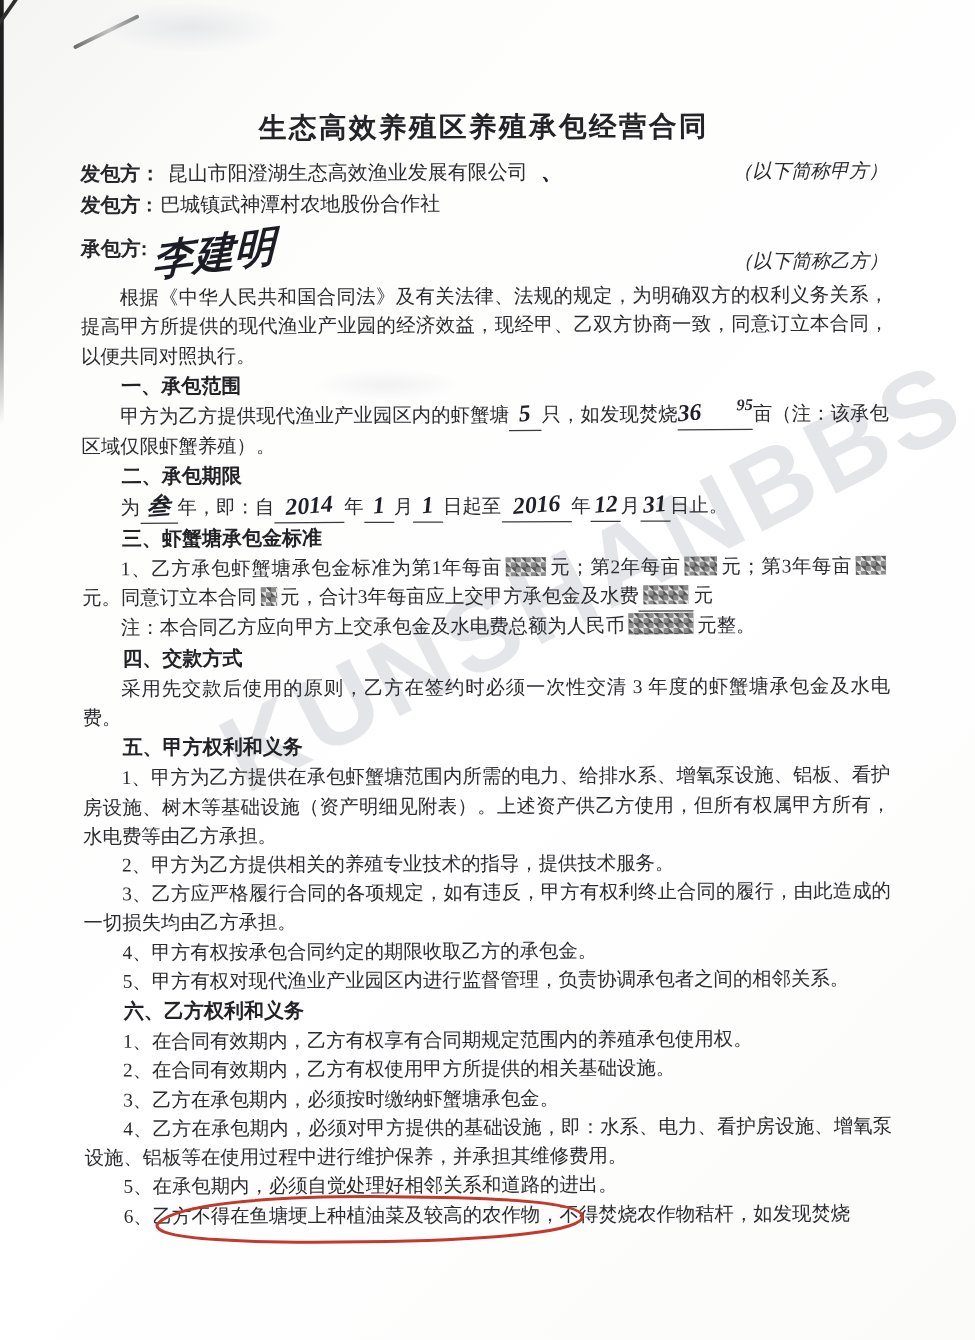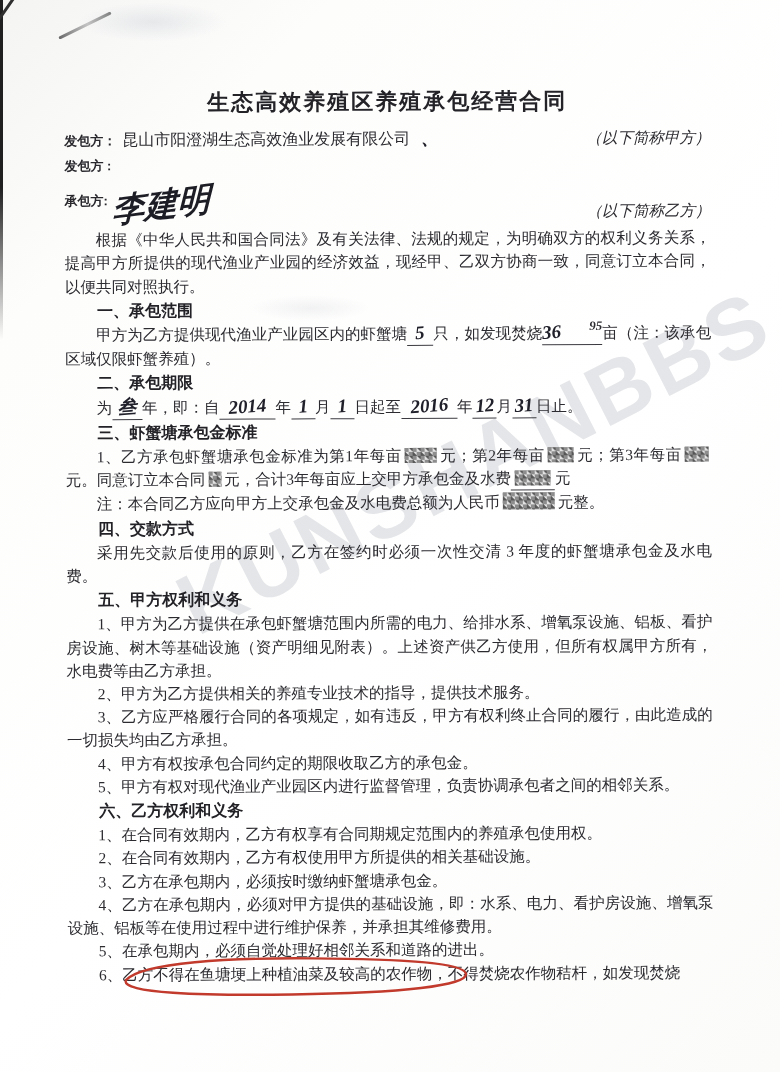--- a/index.html
+++ b/index.html
@@ -38,21 +38,21 @@
   .content{
     position:absolute;left:66px;top:90px;width:646px;
     transform:rotate(-0.25deg);
     font-size:15.5px;line-height:23.2px;text-align:justify;
   }
   h1.title{
     margin:0 0 13px 0;text-align:center;
     font-size:22px;font-weight:600;letter-spacing:2px;color:#232328;
   }
   .party-row{display:flex;align-items:baseline;line-height:25px;margin:0;}
-  .party-label{font-family:"Liberation Sans","DejaVu Sans",sans-serif;font-weight:bold;font-size:13px;color:#27272c;white-space:nowrap;}
+  .party-label{font-family:"Liberation Sans","DejaVu Sans",sans-serif;font-weight:bold;font-size:16px;color:#27272c;white-space:nowrap;}
   .party-name{font-size:16px;margin-left:6px;white-space:nowrap;}
   .party-alias{margin-left:auto;font-size:15.5px;white-space:nowrap;font-style:italic;}
   .pen-mark{font-size:13px;color:#3a3a44;margin-left:10px;}
   .sig-row{margin-top:10px;height:40px;align-items:flex-start;}
   .signature{
     display:inline-block;margin-left:4px;
     font-size:33px;font-style:italic;font-weight:600;color:#1d1d26;
     transform:rotate(-7deg) skewX(-8deg);line-height:34px;
   }
   .sig-row .party-alias{margin-top:12px;}
@@ -106,20 +106,21 @@
 
     <div class="party-row">
       <span class="party-label">发包方：</span>
       <span class="party-name">昆山市阳澄湖生态高效渔业发展有限公司</span>
       <span class="pen-mark hw">、</span>
       <span class="party-alias">（以下简称甲方）</span>
     </div>
 
     <div class="party-row">
       <span class="party-label">发包方 :</span>
+      <span class="party-name">巴城镇武神潭村农地股份合作社</span>
     </div>
 
     <div class="party-row sig-row">
       <span class="party-label">承包方:</span>
       <span class="signature">李建明</span>
       <span class="party-alias">（以下简称乙方）</span>
     </div>
 
     <p class="body">根据《中华人民共和国合同法》及有关法律、法规的规定，为明确双方的权利义务关系，提高甲方所提供的现代渔业产业园的经济效益，现经甲、乙双方协商一致，同意订立本合同，以便共同对照执行。</p>
 

